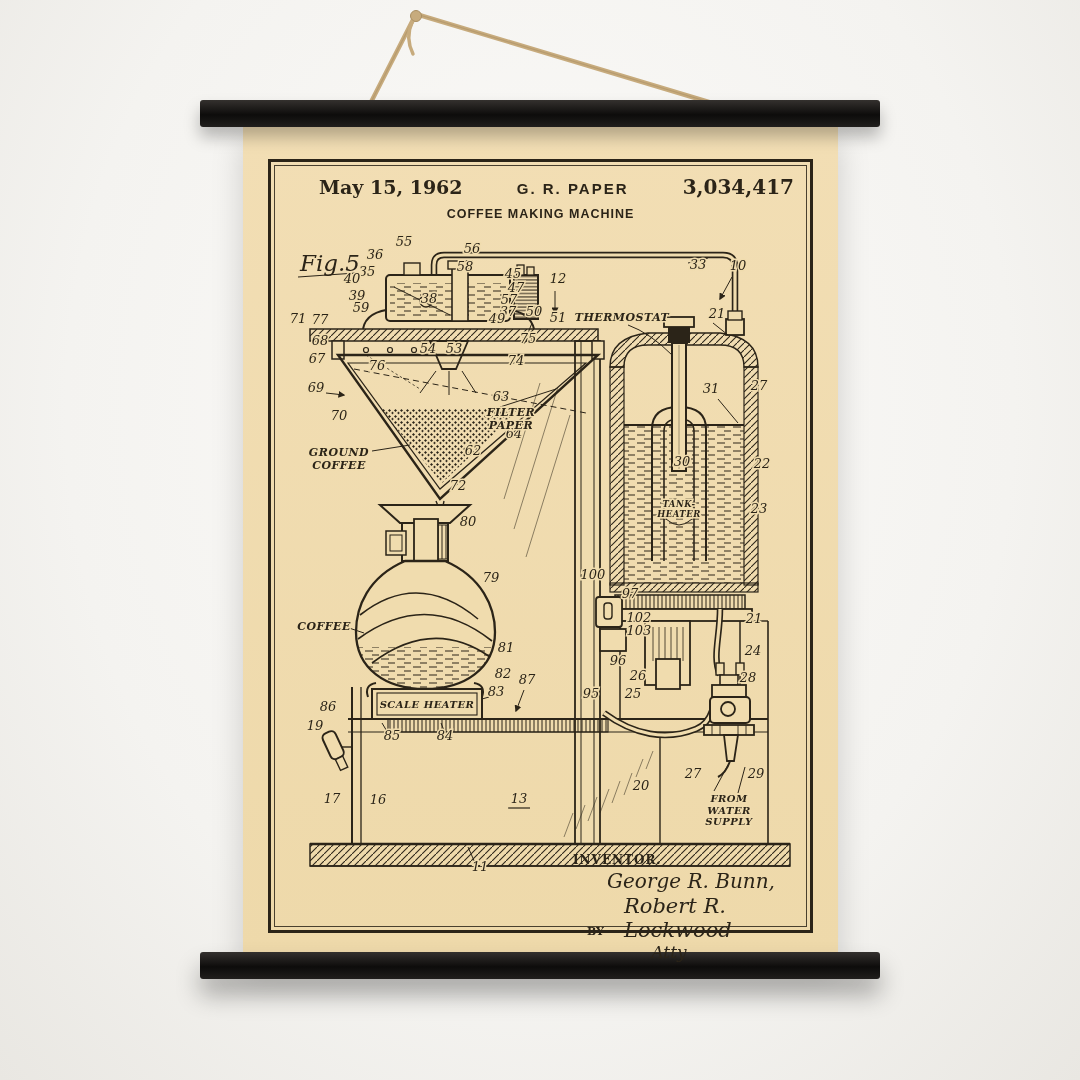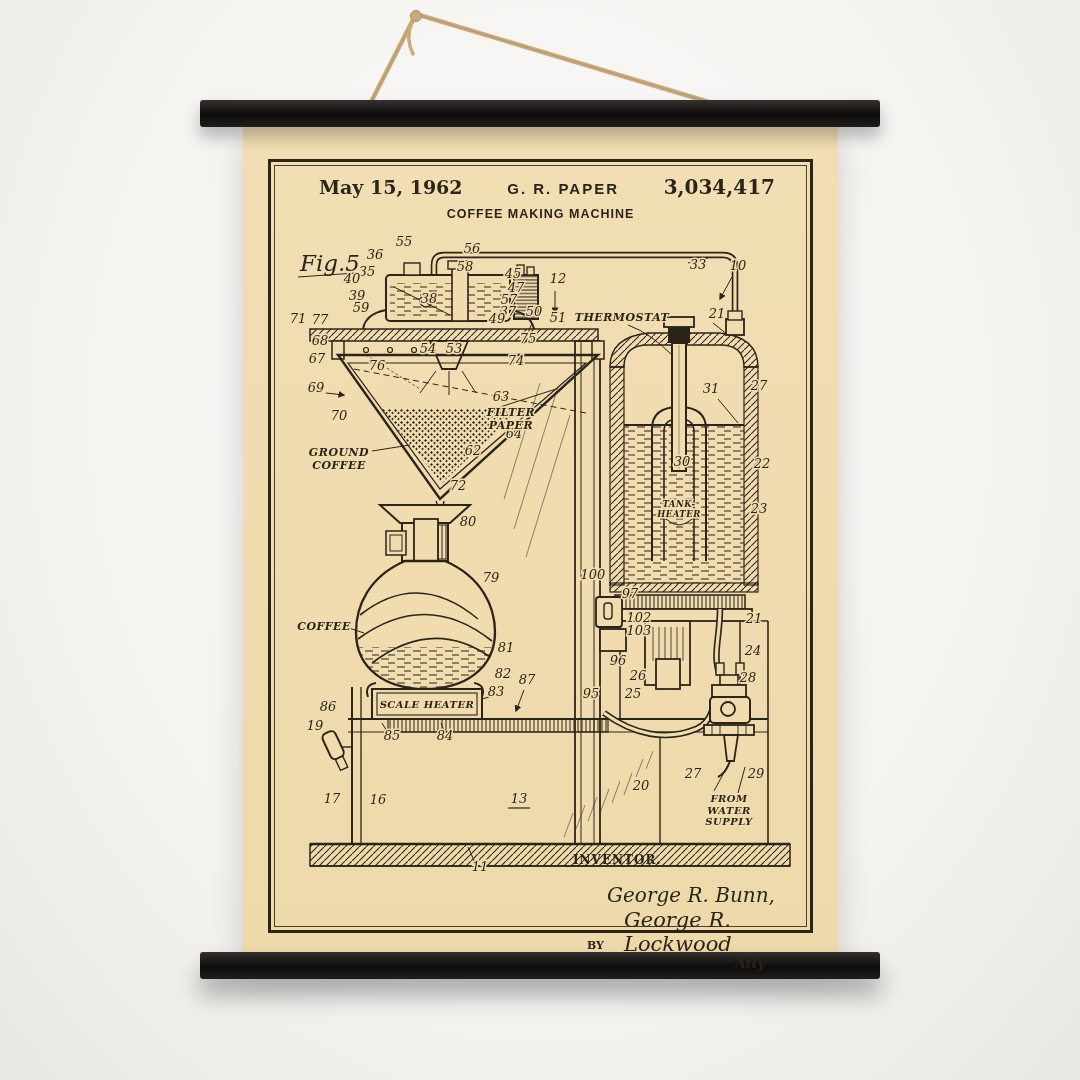--- a/index.html
+++ b/index.html
@@ -27,37 +27,37 @@
   .poster-border{
     position:absolute;left:25px;top:32px;right:25px;bottom:25px;
     border:3px solid var(--ink);
   }
   .poster-border::after{
     content:"";position:absolute;inset:3px;border:1px solid var(--ink);opacity:.85;
   }
   .patent-header{
     position:absolute;left:28px;right:28px;top:48px;z-index:2;
     display:flex;align-items:baseline;justify-content:space-between;
-    padding:0 35px 0 48px;color:var(--ink);
+    padding:0 16px 0 48px;color:var(--ink);
   }
   .patent-date{font-family:"DejaVu Serif",serif;font-weight:bold;font-size:19px;}
   .patent-author{font-family:"Liberation Sans",sans-serif;font-weight:bold;font-size:15px;letter-spacing:2px;}
   .patent-number{font-family:"DejaVu Serif",serif;font-weight:bold;font-size:20px;}
   .patent-title{
     position:absolute;left:0;right:0;top:80px;z-index:2;text-align:center;color:var(--ink);
     font-family:Liberation Sans, sans-serif;font-weight:bold;font-size:12.5px;letter-spacing:1px;
   }
   .diagram-wrap{position:absolute;left:25px;top:90px;width:545px;height:715px;}
   .footer{position:absolute;left:330px;top:726px;width:236px;color:var(--ink);z-index:3;}
   .inventor-caption{font-family:"DejaVu Serif",serif;font-size:12px;font-weight:bold;letter-spacing:1px;}
-  .inventor-name{font-family:"DejaVu Serif",serif;font-style:italic;font-size:20px;text-align:center;margin-top:16px;}
+  .inventor-name{font-family:"DejaVu Serif",serif;font-style:italic;font-size:20px;text-align:center;margin-top:2px;}
   .sig-row{display:flex;align-items:flex-end;margin-top:1px;}
   .by-label{font-family:"DejaVu Serif",serif;font-size:11px;font-weight:bold;margin:0 20px 4px 14px;}
   .attorney-signature{font-family:"DejaVu Serif",serif;font-style:italic;font-size:21px;}
-  .attorney-monogram{font-family:"DejaVu Serif",serif;font-style:italic;font-size:13px;font-weight:bold;text-align:right;margin:0 44px 0 0;}
+  .attorney-monogram{font-family:"DejaVu Serif",serif;font-style:italic;font-size:17px;font-weight:normal;text-align:center;margin:0 44px 0 0;}
   
   .shape{stroke:var(--ink);fill:var(--paper);}
   .line{stroke:var(--ink);fill:none;}
   .hatch{fill:url(#diag);stroke:var(--ink);}
   .vh{fill:url(#vhatch);stroke:var(--ink);}
   .wd{fill:url(#hdash);stroke:none;}
   .dotsf{fill:url(#dots);stroke:none;}
   .coilf{fill:url(#coil);stroke:var(--ink);}
   .pl{stroke:var(--ink);}
   .pipe-o{fill:none;stroke:var(--ink);stroke-width:6.5;}
@@ -392,20 +392,20 @@
         <text x="411" y="290" class="diagram-label" font-size="8.5"><tspan x="411" dy="0">TANK-</tspan><tspan x="411" dy="9.774999999999999">HEATER</tspan></text>
         <text x="461" y="585" class="diagram-label" font-size="10"><tspan x="461" dy="0">FROM</tspan><tspan x="461" dy="11.5">WATER</tspan><tspan x="461" dy="11.5">SUPPLY</tspan></text>
       </svg>
   </div>
 
   <div class="footer">
     <div class="inventor-caption">INVENTOR.</div>
     <div class="inventor-name">George R. Bunn,</div>
     <div class="sig-row">
       <span class="by-label">BY</span>
-      <span class="attorney-signature">George R. Lockwood</span>
+      <span class="attorney-signature">Robert R. Lockwood</span>
     </div>
     <div class="attorney-monogram">Atty</div>
   </div>
 </div>
 
 <div class="rail top"></div>
 <div class="rail bottom"></div>
 
 </body></html>

